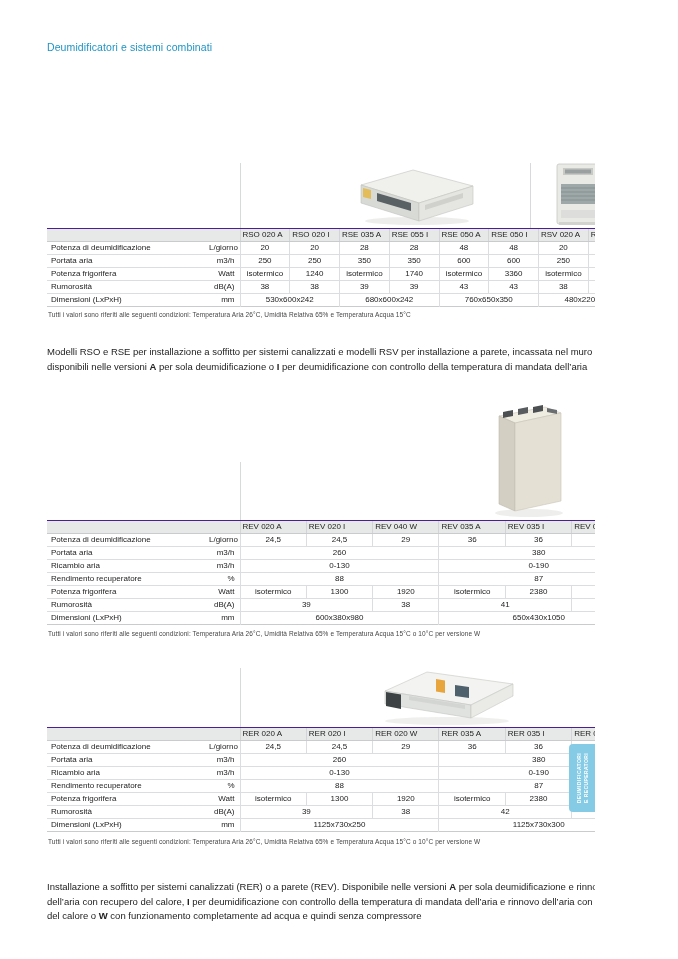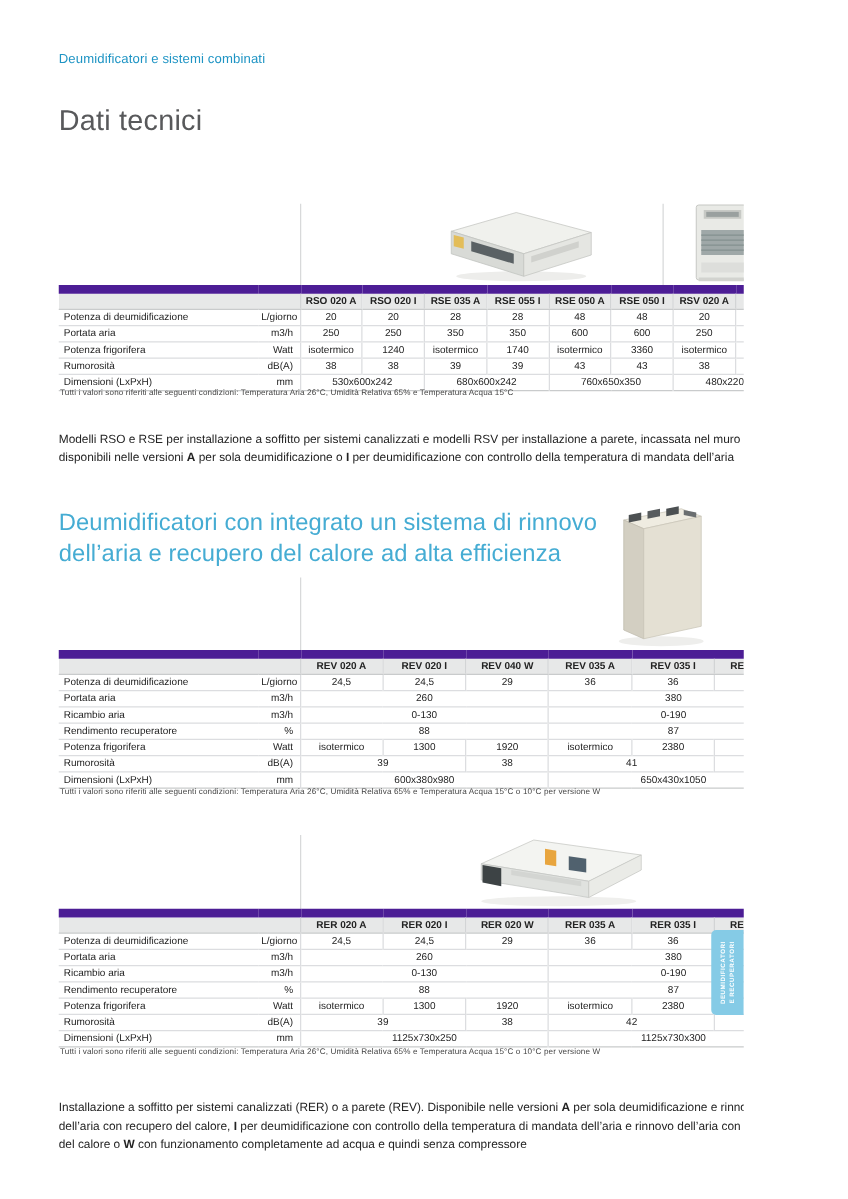--- a/index.html
+++ b/index.html
@@ -14,21 +14,21 @@
   .st1 { top:116px; }
   .st2 { top:406px; width:470px; }
 
   .vline { position:absolute; width:1px; background:#d8d9da; }
 
   
   .dtable { position:absolute; left:0; border-collapse:collapse; table-layout:fixed; width:591px; font-size:8px; color:#232323; }
   .t1 { top:228px; } .t2 { top:520px; } .t3 { top:727px; }
   .dtable th, .dtable td { height:13px; line-height:12px; padding:0 2px; font-weight:normal; overflow:hidden; white-space:nowrap; }
   .dtable thead tr { background:#e7e8e8; }
-  .dtable thead th { font-weight:bold; text-align:center; border-top:7px solid #4c1d95; border-bottom:1px solid #c9cbcc; }
+  .dtable thead th { font-weight:normal; text-align:left; border-top:1px solid #4c1d95; border-bottom:1px solid #c9cbcc; }
   .dtable thead th.datacol { border-left:1px solid #d2d4d5; }
   .dtable tbody tr { border-bottom:1px solid #dcdde0; }
   .dtable tbody tr:last-child { border-bottom:1px solid #c9cbcc; }
   .dtable td.label { text-align:left; padding-left:4px; }
   .dtable td.unit { text-align:right; padding-right:5px; }
   .dtable td.data { text-align:center; border-left:1px solid #dcdde0; }
 
   .footnote { position:absolute; left:1px; font-size:6.5px; color:#454545; letter-spacing:.1px; }
   .fn1 { top:311px; } .fn2 { top:630px; } .fn3 { top:838px; }
 
@@ -45,21 +45,20 @@
   .img-box { position:absolute; }
   svg { display:block; }
 </style>
 </head>
 <body>
 
 <div class="page">
   <div class="content">
 
     <div class="breadcrumb">Deumidificatori e sistemi combinati</div>
-    <div class="page-title">Dati tecnici</div>
 
     <div class="vline" style="left:193px; top:163px; height:65px;"></div>
     <div class="vline" style="left:483px; top:163px; height:65px;"></div>
 
     <div class="img-box" style="left:298px; top:164px;">
       <svg width="140" height="62" viewBox="0 0 140 62">
         <ellipse cx="72" cy="57" rx="52" ry="4" fill="#ededeb"></ellipse>
         <polygon points="16,21 68,6 128,22 74,39" fill="#f0f1ed" stroke="#c3c4c0" stroke-width="0.6"></polygon>
         <polygon points="16,21 74,39 74,57 16,39" fill="#d8dad6" stroke="#bfc1bd" stroke-width="0.6"></polygon>
         <polygon points="74,39 128,22 128,40 74,57" fill="#e5e6e2" stroke="#c3c4c0" stroke-width="0.6"></polygon>
@@ -166,21 +165,20 @@
             <td class="data" colspan="2">680x600x242</td>
             <td class="data" colspan="2">760x650x350</td>
             <td class="data" colspan="2">480x220x665</td>
           </tr>
         </tbody>
       </table>
     <div class="footnote fn1">Tutti i valori sono riferiti alle seguenti condizioni: Temperatura Aria 26°C, Umidità Relativa 65% e Temperatura Acqua 15°C</div>
 
     <div class="para p1"><span>Modelli RSO e RSE per installazione a soffitto per sistemi canalizzati e modelli RSV per installazione a parete, incassata nel muro o a vista, disponibili nelle versioni </span><b>A</b><span> per sola deumidificazione o </span><b>I</b><span> per deumidificazione con controllo della temperatura di mandata dell’aria</span></div>
 
-    <div class="section-title st2">Deumidificatori con integrato un sistema di rinnovo dell’aria e recupero del calore ad alta efficienza</div>
 
     <div class="vline" style="left:193px; top:462px; height:58px;"></div>
 
     <div class="img-box" style="left:440px; top:396px;">
       <svg width="88" height="123" viewBox="0 0 88 123">
         <ellipse cx="42" cy="117" rx="34" ry="4" fill="#eeeeec"></ellipse>
         <polygon points="12,20 58,11 74,17 28,27" fill="#efece1" stroke="#c9c5b8" stroke-width="0.6"></polygon>
         <polygon points="12,20 28,27 28,115 12,108" fill="#d3cfc2" stroke="#bdb9ac" stroke-width="0.6"></polygon>
         <polygon points="28,27 74,17 74,105 28,115" fill="#e4e0d3" stroke="#c9c5b8" stroke-width="0.6"></polygon>
         <polygon points="16,16 26,14 26,20 16,22" fill="#4c5052"></polygon>

